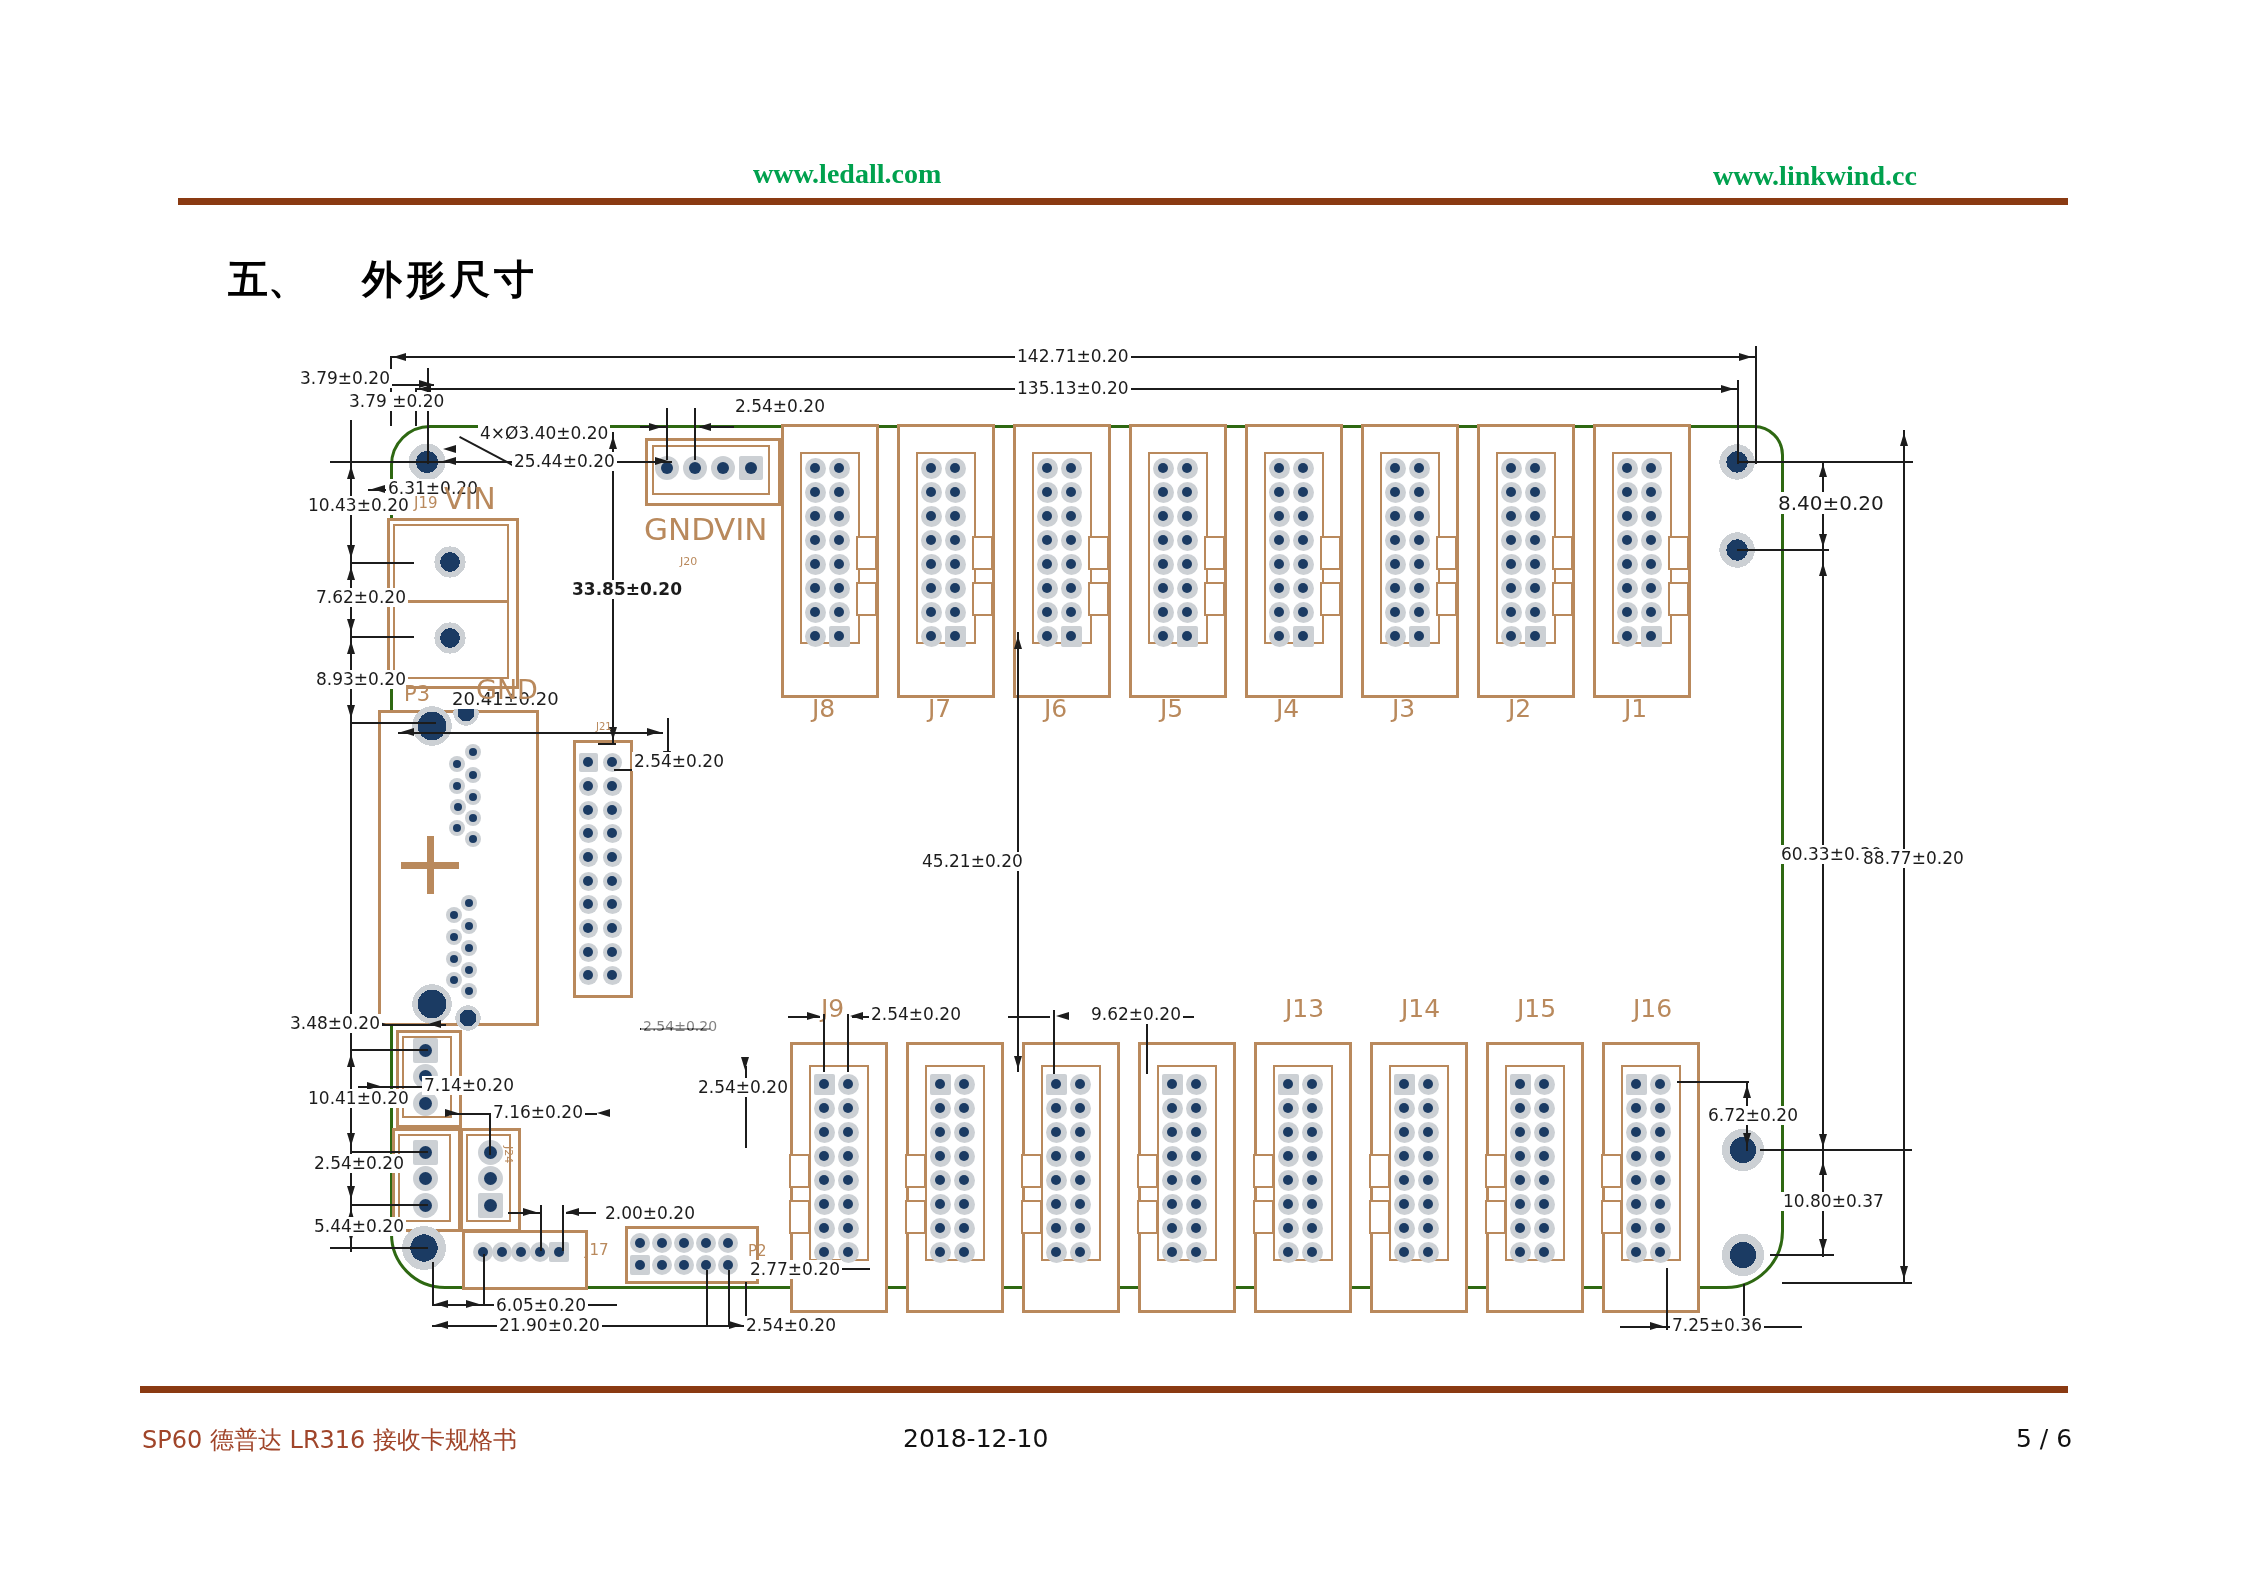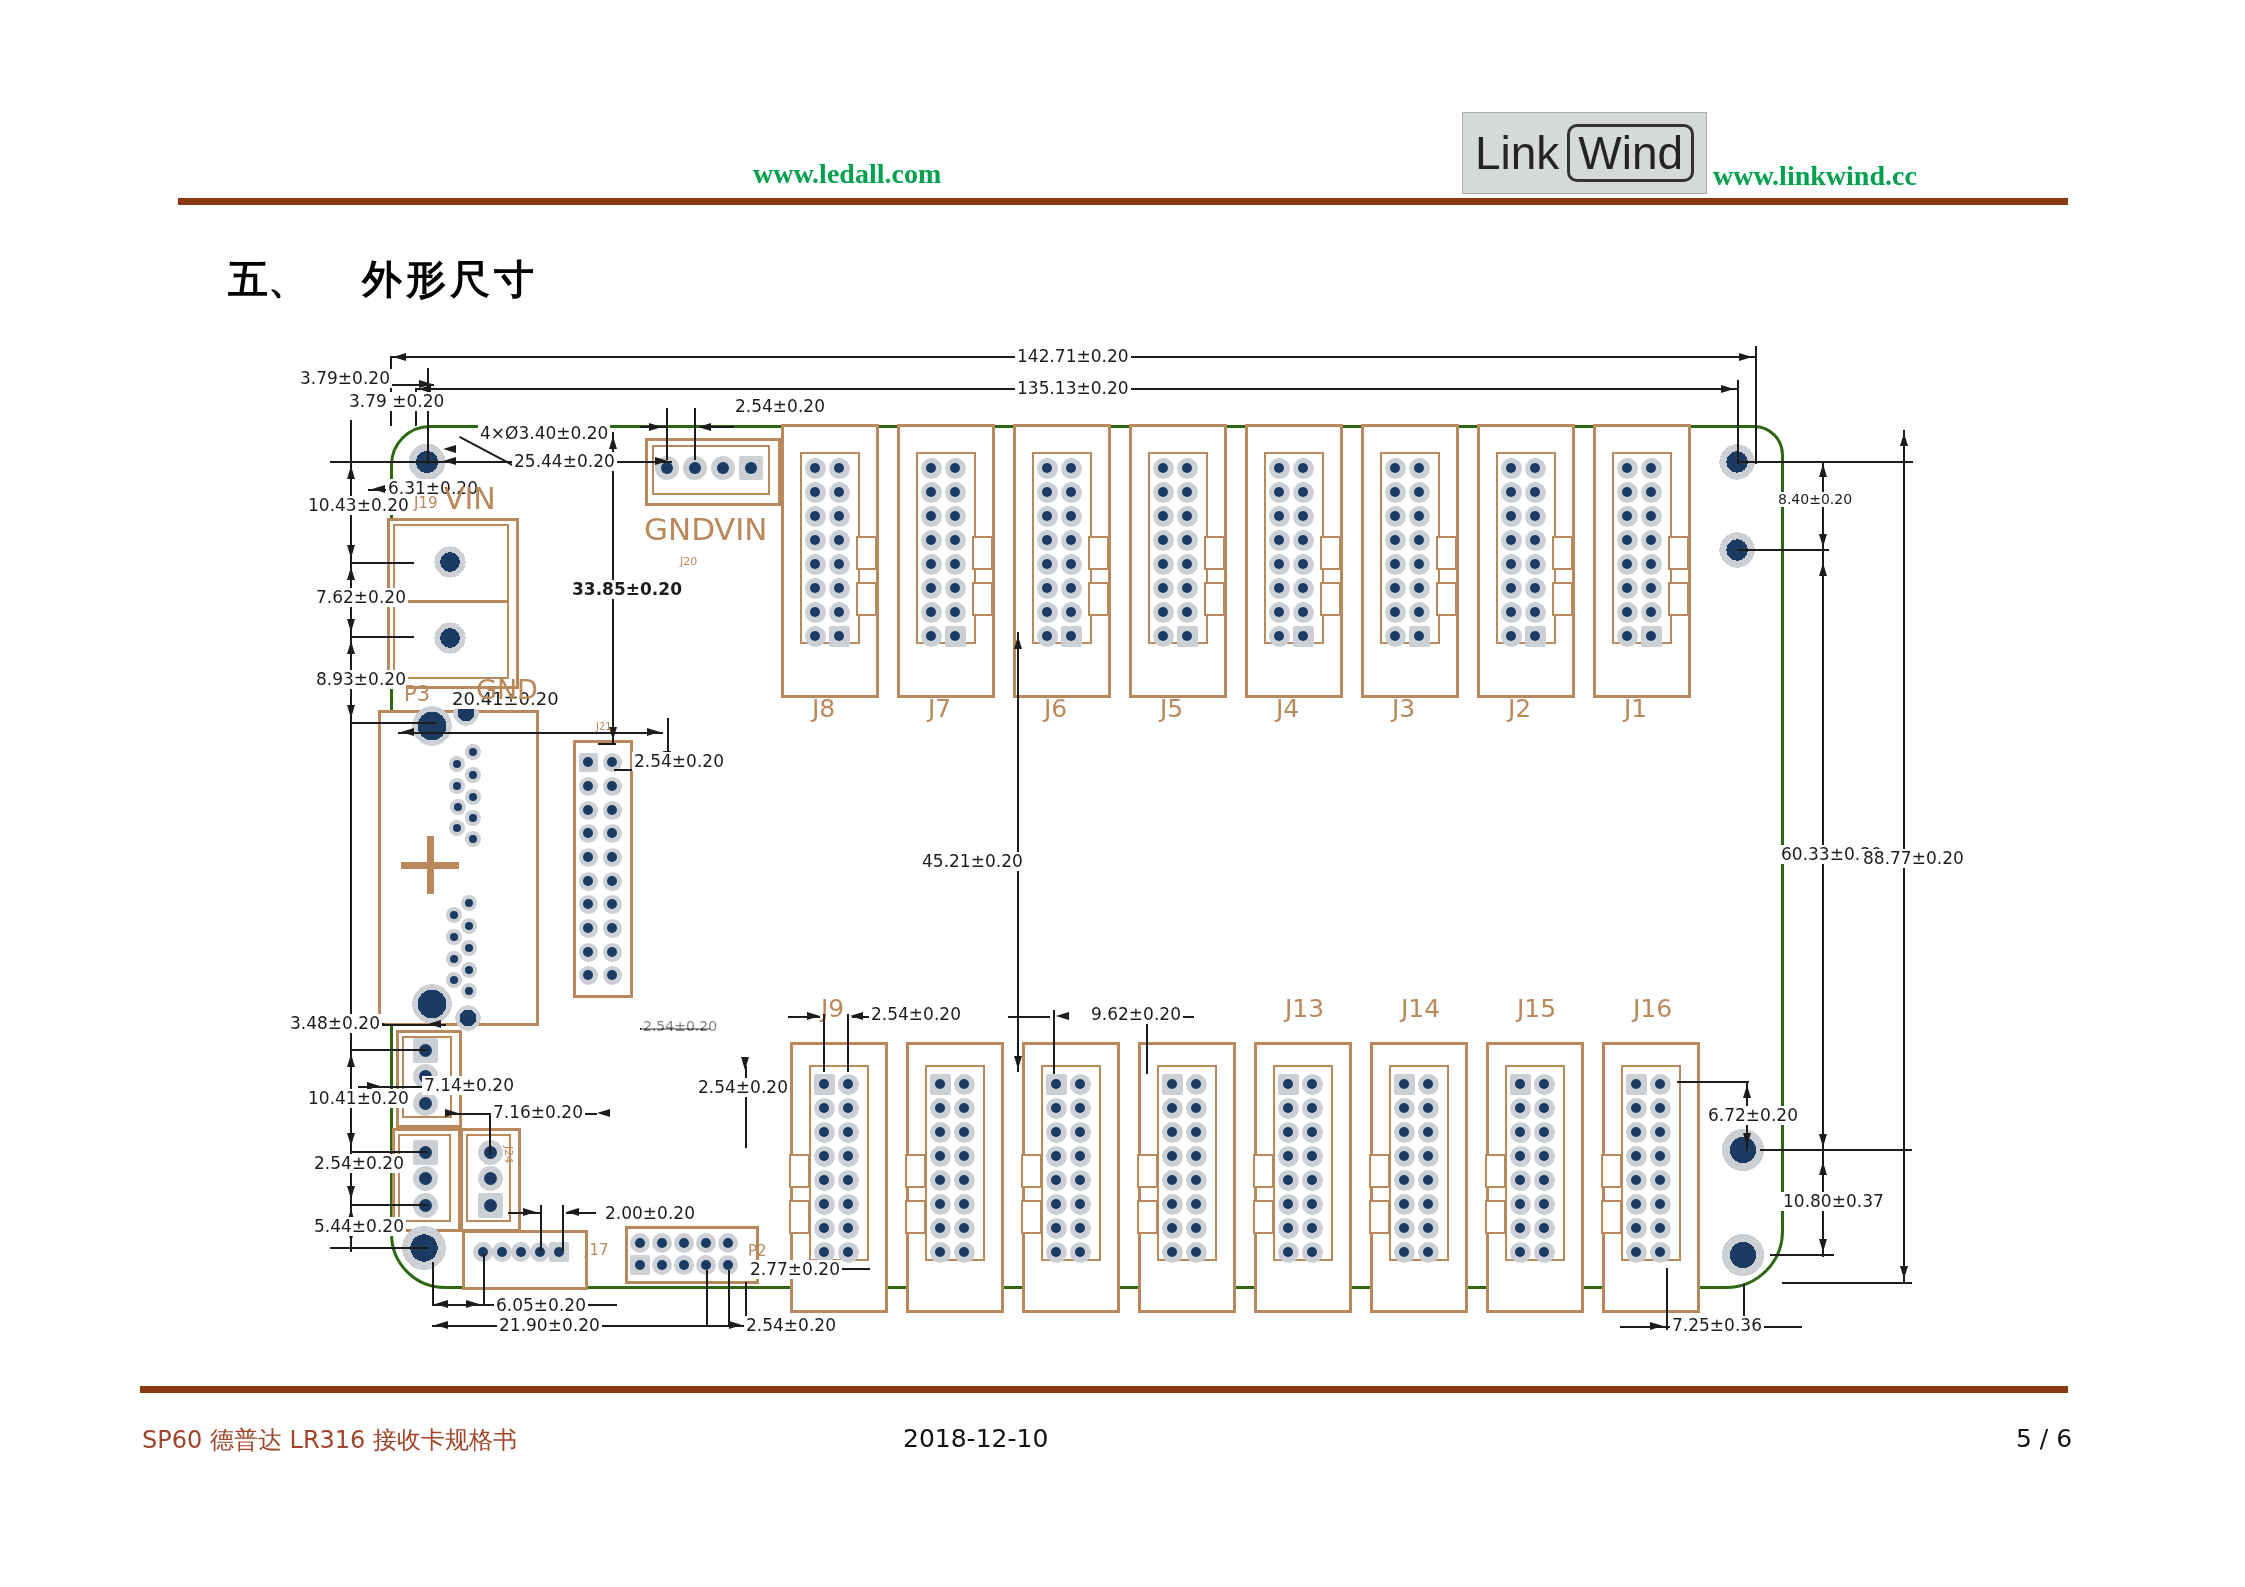--- a/index.html
+++ b/index.html
@@ -44,24 +44,20 @@
   .footer-left{position:absolute;left:142px;top:1424px;font-size:24px;color:#a0452a;font-family:"DejaVu Sans",sans-serif;}
   .footer-center{position:absolute;left:903px;top:1424px;font-size:25px;color:#111;}
   .footer-right{position:absolute;left:2016px;top:1424px;font-size:25px;color:#111;}
 </style>
 </head>
 <body>
 
 <div class="page">
 
   <div class="url" style="left:753px;top:158px;">www.ledall.com</div>
-  <div class="lw-logo">
-    <span class="lw-link">Link</span>
-    <span class="lw-wind">Wind</span>
-  </div>
   <div class="url" style="left:1713px;top:160px;">www.linkwind.cc</div>
   <div class="rule" style="left:178px;top:198px;width:1890px;height:7px;"></div>
 
   <div class="doc-title" style="left:228px;">五、</div>
   <div class="doc-title" style="left:362px;letter-spacing:4px;">外形尺寸</div>
 
   <div id="drawing">
       <div class="board" style="left: 390px; top: 425px; width: 1388px; height: 858px;"></div>
       <div class="box" style="left: 781px; top: 424px; width: 92px; height: 268px;"></div>
       <div class="box2" style="left: 800px; top: 452px; width: 56px; height: 188px;"></div>
@@ -633,21 +629,21 @@
       <div class="dimtext" style="left: 478px; top: 424px; font-size: 17px; opacity: 1;">4×Ø3.40±0.20</div>
       <div class="dimtext" style="left: 512px; top: 452px; font-size: 17px; opacity: 1;">25.44±0.20</div>
       <div class="dimtext" style="left: 733px; top: 397px; font-size: 17px; opacity: 1;">2.54±0.20</div>
       <div class="dimtext" style="left: 386px; top: 479px; font-size: 17px; opacity: 1;">6.31±0.20</div>
       <div class="dimtext" style="left: 306px; top: 496px; font-size: 17px; opacity: 1;">10.43±0.20</div>
       <div class="dimtext" style="left: 314px; top: 588px; font-size: 17px; opacity: 1;">7.62±0.20</div>
       <div class="dimtext" style="left: 314px; top: 670px; font-size: 17px; opacity: 1;">8.93±0.20</div>
       <div class="dimtext" style="left: 570px; top: 580px; font-size: 17px; opacity: 1; font-weight: bold;">33.85±0.20</div>
       <div class="dimtext" style="left: 450px; top: 689px; font-size: 18px; opacity: 1;">20.41±0.20</div>
       <div class="dimtext" style="left: 632px; top: 752px; font-size: 17px; opacity: 1;">2.54±0.20</div>
-      <div class="dimtext" style="left: 1776px; top: 492px; font-size: 14px; opacity: 1;">8.40±0.20</div>
+      <div class="dimtext" style="left: 1776px; top: 492px; font-size: 20px; opacity: 1;">8.40±0.20</div>
       <div class="dimtext" style="left: 920px; top: 852px; font-size: 17px; opacity: 1;">45.21±0.20</div>
       <div class="dimtext" style="left: 1779px; top: 845px; font-size: 17px; opacity: 1;">60.33±0.20</div>
       <div class="dimtext" style="left: 1861px; top: 849px; font-size: 17px; opacity: 1;">88.77±0.20</div>
       <div class="dimtext" style="left: 869px; top: 1005px; font-size: 17px; opacity: 1;">2.54±0.20</div>
       <div class="dimtext" style="left: 1089px; top: 1005px; font-size: 17px; opacity: 1;">9.62±0.20</div>
       <div class="dimtext" style="left: 288px; top: 1014px; font-size: 17px; opacity: 1;">3.48±0.20</div>
       <div class="dimtext" style="left: 306px; top: 1089px; font-size: 17px; opacity: 1;">10.41±0.20</div>
       <div class="dimtext" style="left: 312px; top: 1154px; font-size: 17px; opacity: 1;">2.54±0.20</div>
       <div class="dimtext" style="left: 312px; top: 1217px; font-size: 17px; opacity: 1;">5.44±0.20</div>
       <div class="dimtext" style="left: 422px; top: 1076px; font-size: 17px; opacity: 1;">7.14±0.20</div>

